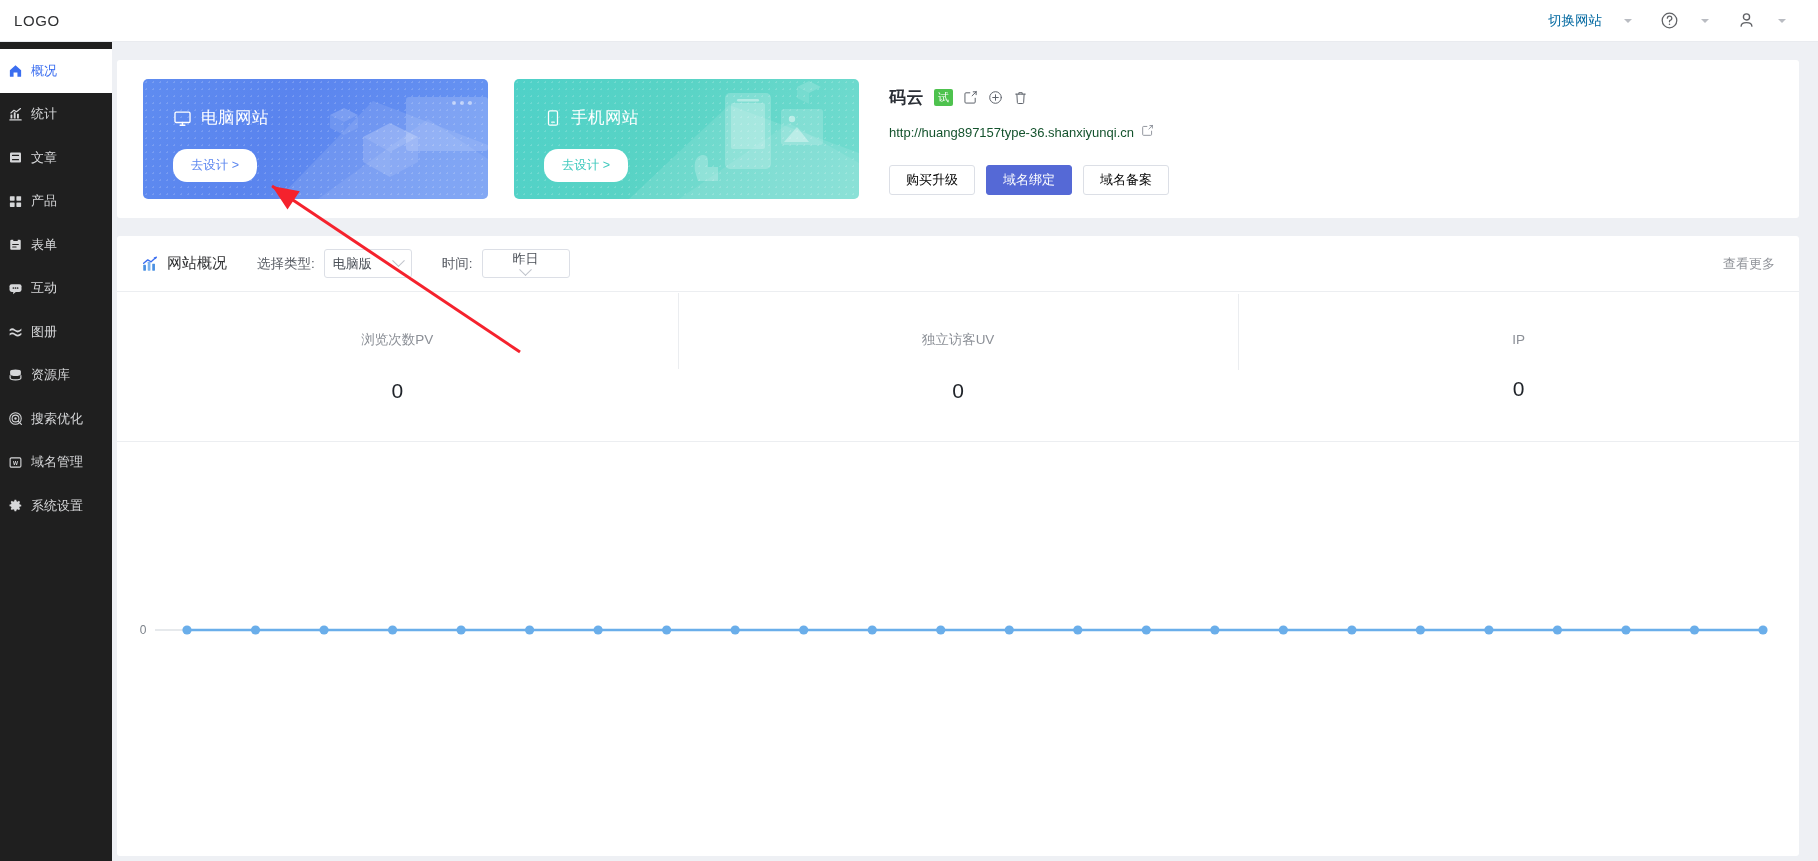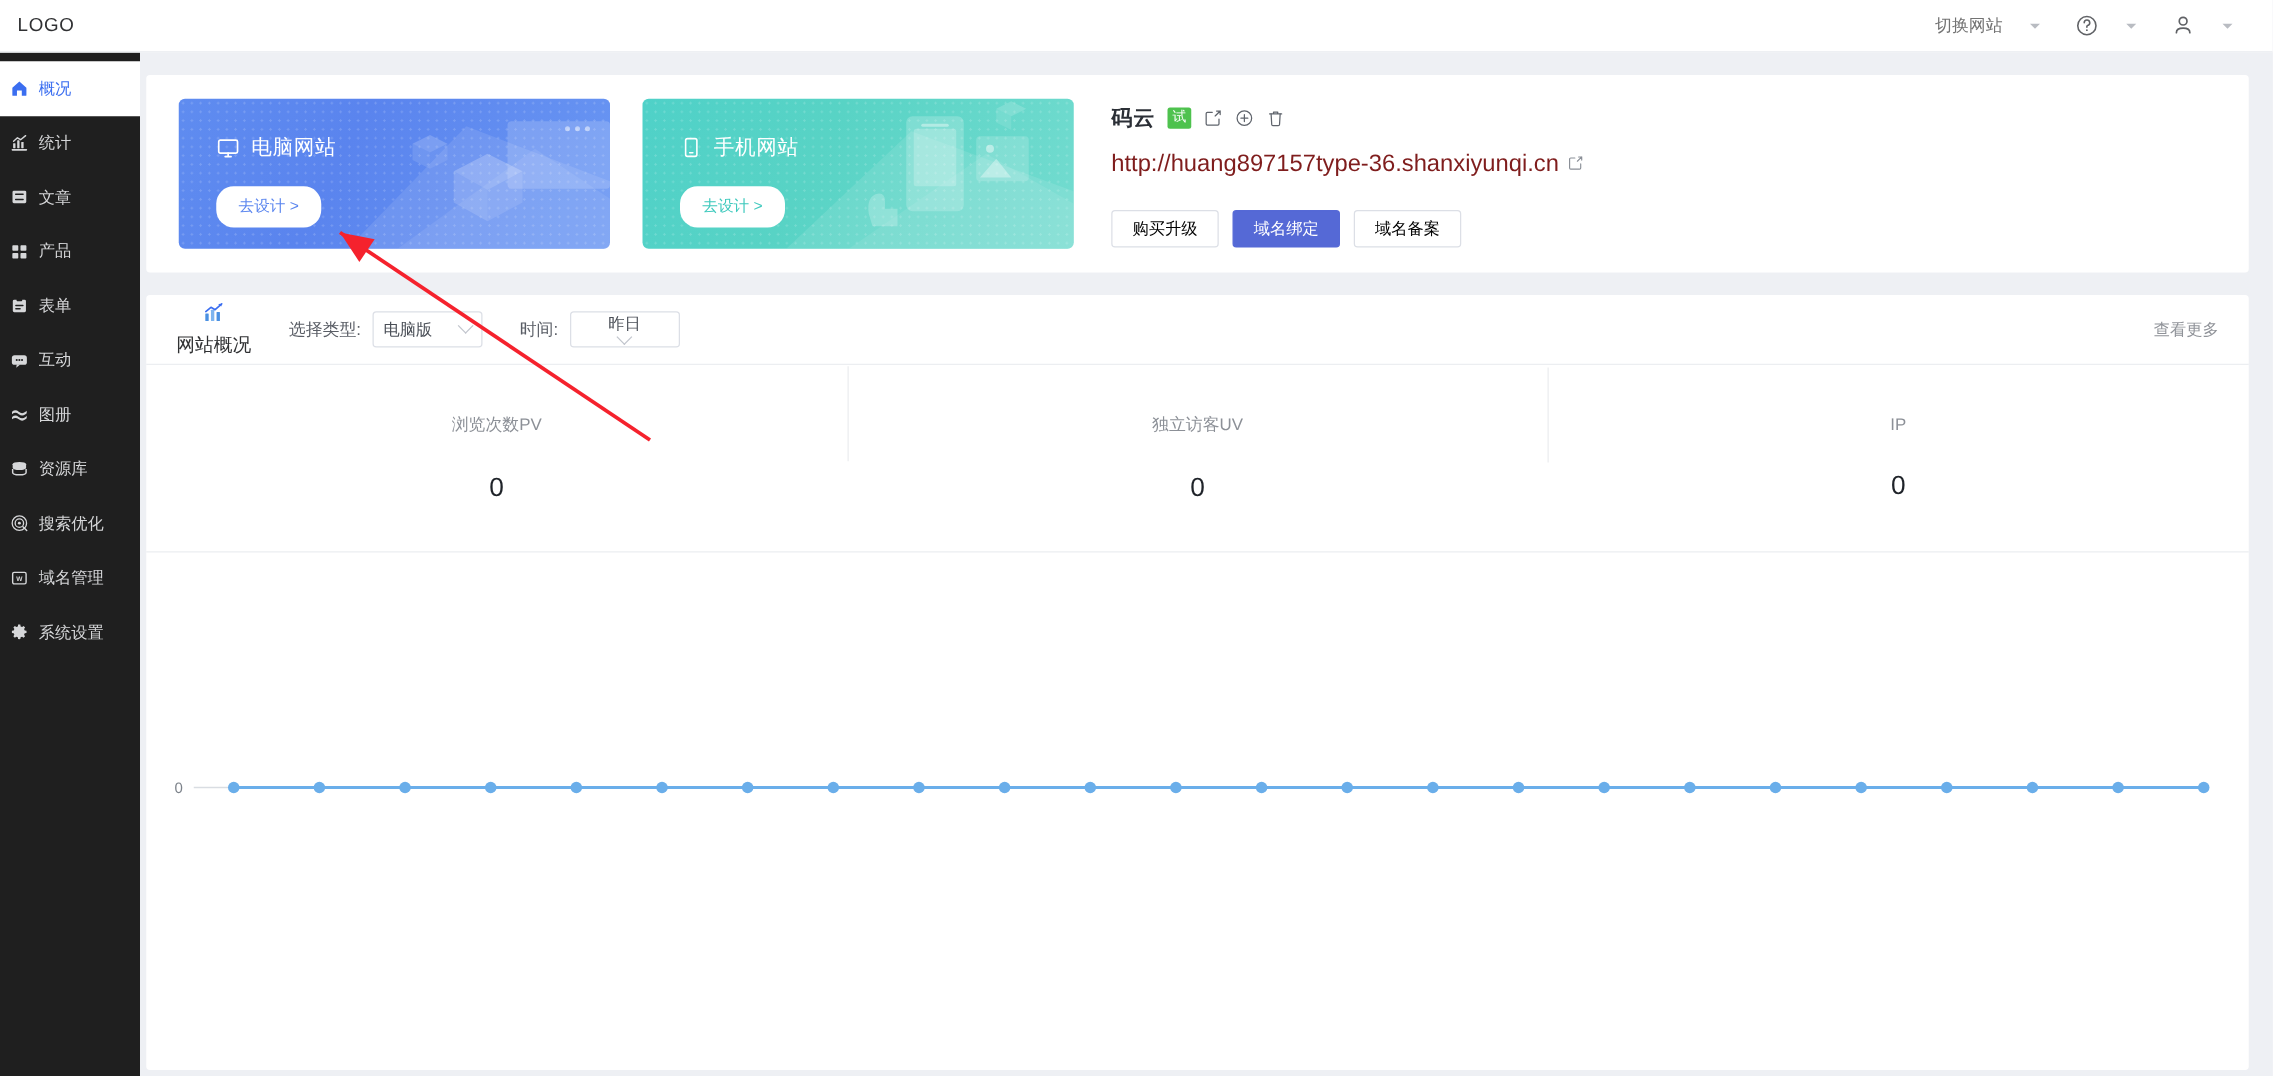--- a/index.html
+++ b/index.html
@@ -25,21 +25,21 @@
     font-size: 15px; letter-spacing: .6px;
     color: #303133; font-weight: 400;
   }
   .topbar-right {
     margin-left: auto; margin-right: 18px;
     display: flex; align-items: center; gap: 0;
   }
   .tb-item {
     display: flex; align-items: center; gap: 20px;
     padding: 0 14px; height: 42px;
-    color: #737373; font-size: 13.5px;
+    color: #0369a1; font-size: 13.5px;
     cursor: pointer;
   }
   .caret {
     width: 0; height: 0;
     border-left: 4px solid transparent;
     border-right: 4px solid transparent;
     border-top: 4px solid #b9bcc2;
     display: inline-block;
     margin-left: 2px;
   }
@@ -139,22 +139,22 @@
   .si-badge {
     background: #4ec24e; color: #fff;
     font-size: 11px; line-height: 1;
     padding: 3px 4px; border-radius: 2px;
     font-weight: 500;
   }
   .si-icon { cursor: pointer; display: flex; align-items: center; }
   .si-icon svg { display: block; }
   .si-url {
     margin-top: 15px;
-    font-size: 19px; color: #7f1d1d;
-    display: flex; align-items: center; gap: 7px; justify-content: space-between;
+    font-size: 13px; color: #14532d;
+    display: flex; align-items: center; gap: 7px;
   }
   .si-url .lnk { cursor: pointer; }
   .si-btns { margin-top: 25px; display: flex; gap: 11px; }
   .btn {
     height: 30px; padding: 0 16px;
     border: 1px solid #dcdfe6;
     background: #fff; color: #000000;
     font-size: 13px; border-radius: 3px;
     display: flex; align-items: center; justify-content: center;
     cursor: pointer;
@@ -162,21 +162,21 @@
   }
   .btn.primary { background: #5569d6; border-color: #5569d6; color: #fff; }
 
   
   .card-chart { margin-top: 18px; height: 620px; }
   .ch-toolbar {
     height: 56px; display: flex; align-items: center;
     padding: 0 24px;
     border-bottom: 1px solid #eceef1;
   }
-  .ch-title { display: flex; align-items: center; gap: 8px; font-size: 15px; color: #303133; flex-direction: column; }
+  .ch-title { display: flex; align-items: center; gap: 8px; font-size: 15px; color: #303133; }
   .ch-title svg { display: block; }
   .ch-field { display: flex; align-items: center; margin-left: 30px; font-size: 13.5px; color: #5a5e66; }
   .ch-field .lbl { margin-right: 9px; }
   .select {
     width: 88px; height: 29px;
     border: 1px solid #dcdfe6; border-radius: 3px;
     display: flex; align-items: center;
     padding: 0 8px;
     font-size: 13px; color: #4a4f57;
     background: #fff; cursor: pointer;

